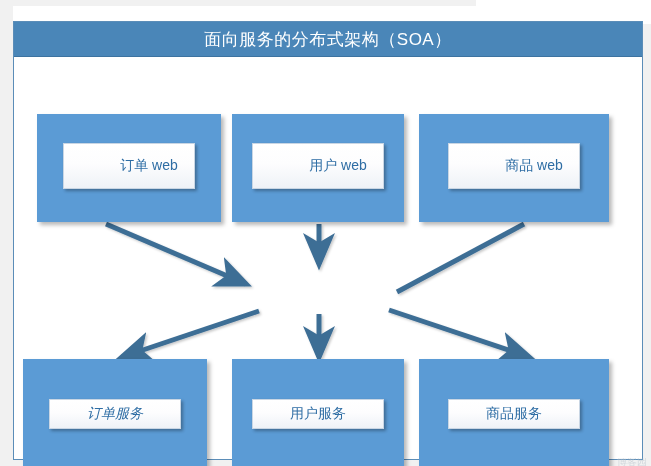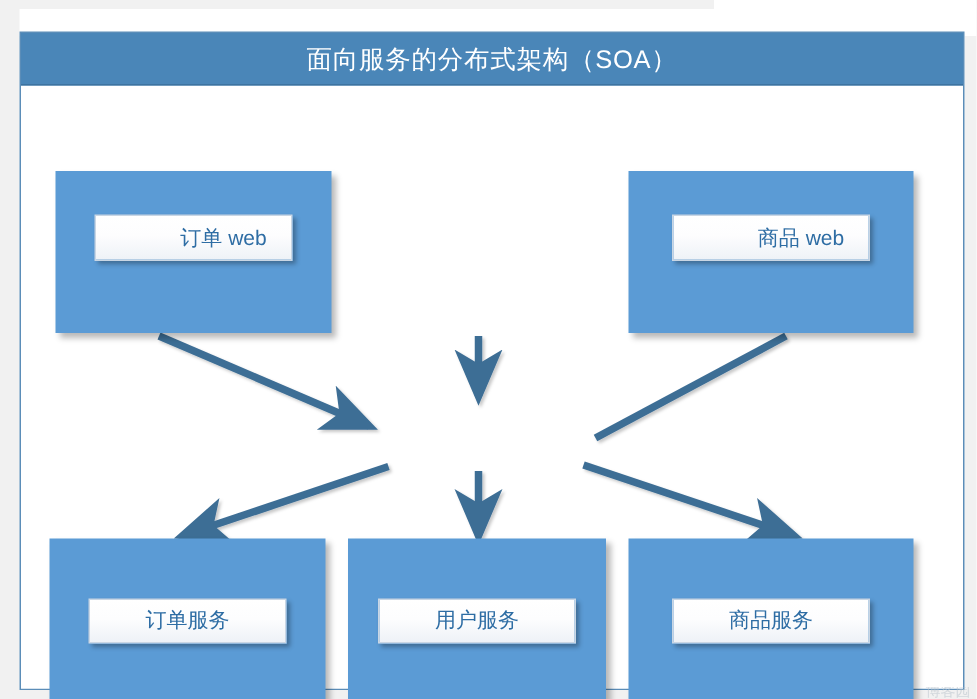--- a/index.html
+++ b/index.html
@@ -101,32 +101,32 @@
     font-size: 14px;
     text-align: center;
     white-space: nowrap;
     display: flex;
     align-items: center;
     justify-content: center;
   }
 
   
   .row-top { top: 56px; width: 184px; height: 108px; }
-  .row-top .node-label { top: 29px; width: 132px; height: 31px; padding-left: 40px; }
+  .row-top .node-label { top: 29px; width: 132px; height: 46px; padding-left: 40px; }
 
   
   .row-bottom { top: 301px; width: 184px; height: 108px; }
   .row-bottom .node-label { top: 40px; width: 132px; height: 30px; }
 
   
   #node-order-web   { left: 23px;  width: 184px; }
   #node-user-web    { left: 218px; width: 172px; }
   #node-product-web { left: 405px; width: 190px; }
 
-  #node-order-svc   { left: 19px;  width: 184px; }
+  #node-order-svc   { left: 9px;  width: 184px; font-style: italic; }
   #node-user-svc    { left: 218px; width: 172px; }
   #node-product-svc { left: 405px; width: 190px; }
 
   
   .registry-pill {
     position: absolute;
     left: 217px;
     top: 204px;
     width: 170px;
     height: 53px;
@@ -195,20 +195,23 @@
           <line x1="305" y1="256" x2="305" y2="299" marker-end="url(#arrow-head)"></line>
 
           <line x1="375" y1="252" x2="515" y2="299" marker-end="url(#arrow-head)"></line>
         </g>
       </svg>
 
       <div class="node-box row-top" id="node-order-web">
         <div class="node-label">订单 web</div>
       </div>
 
+      <div class="node-box row-top" id="node-user-web">
+        <div class="node-label">用户 web</div>
+      </div>
 
       <div class="node-box row-top" id="node-product-web">
         <div class="node-label">商品 web</div>
       </div>
 
 
       <div class="node-box row-bottom" id="node-order-svc">
         <div class="node-label">订单服务</div>
       </div>
 

